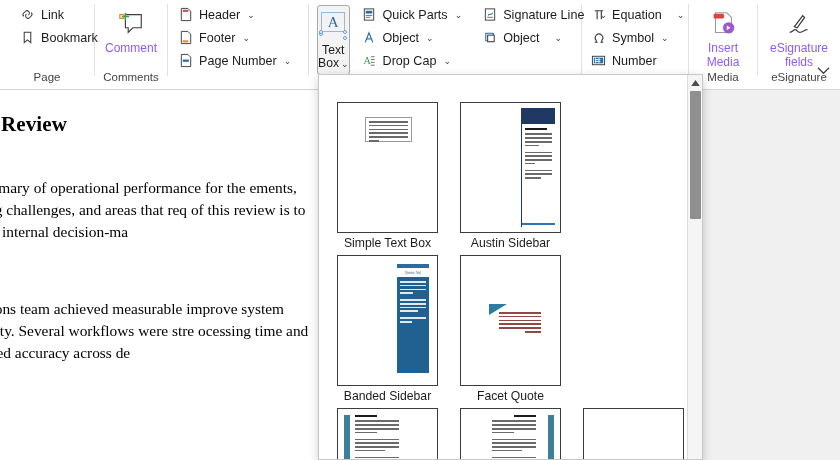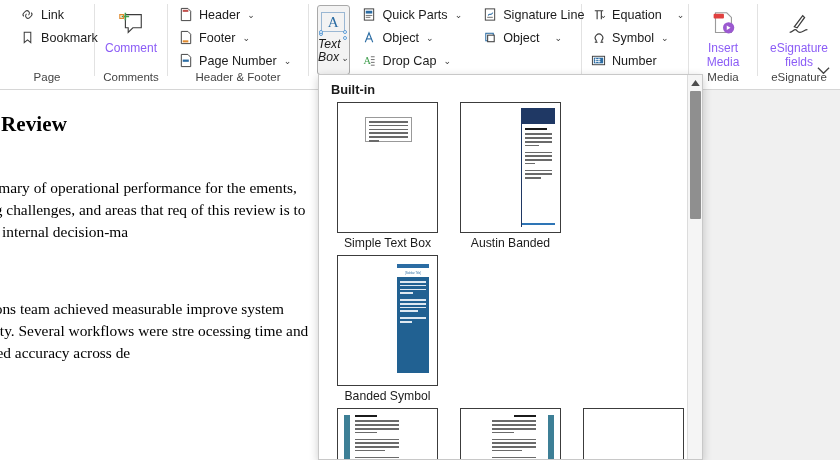--- a/index.html
+++ b/index.html
@@ -54,21 +54,21 @@
     display: flex; flex-direction: column; align-items: center; padding-top: 4px;
   }
   .tb-icon { position: relative; width: 30px; height: 24px; }
   .tb-icon .box { position: absolute; left: 3px; top: 2px; right: 3px; bottom: 2px; border: 1px solid #9ab7d3; }
   .tb-icon .A { position: absolute; left: 0; top: 0; width: 100%; height: 100%;
                 display: flex; align-items: center; justify-content: center;
                 font-size: 15px; color: #2b6ca3; font-family: "Liberation Serif", serif; }
   .tb-icon i { position: absolute; width: 4px; height: 4px; border: 1px solid #5b9bd5; background: #fff; border-radius: 50%; }
   .tb-icon i.h1 { left: 1px; top: 0px; } .tb-icon i.h2 { right: 1px; top: 0px; }
   .tb-icon i.h3 { left: 1px; bottom: 0px; } .tb-icon i.h4 { right: 1px; bottom: 0px; }
-  .tb-text { font-size: 12.2px; color: #1b1b1b; line-height: 13px; margin-top: 4px; font-style: italic; }
+  .tb-text { font-size: 12.2px; color: #1b1b1b; line-height: 13px; text-align: center; margin-top: 10px; }
 
   
   .collapse {
     position: absolute; right: 6px; top: 60px; width: 22px; height: 20px;
     display: flex; align-items: center; justify-content: center;
     font-size: 11px; color: #444;
   }
 
   
   .doc {
@@ -227,21 +227,20 @@
             <span class="glyph">
               <svg width="14" height="15" viewBox="0 0 14 16">
                   <path d="M2 1.5h7l3 3v10H2z" fill="#fff" stroke="#3c3c3c" stroke-width="1"></path>
                   <rect x="3.5" y="7" width="6.5" height="2.4" fill="#2b6ca3"></rect>
                 </svg>
             </span>
             <span>Page Number</span>
             <span class="chev">⌄</span>
           </div>
         </div>
-        <div class="grp-label">Header &amp; Footer</div>
       </div>
       <div class="grp-sep"></div>
 
       <div class="grp" style="width:272px;">
         <div class="grp-body">
           <div class="cmd-tb">
             <div class="tb-icon">
               <span class="box"></span>
               <span class="A">A</span>
               <i class="h1"></i>
@@ -393,21 +392,20 @@
 
       <div class="collapse">
         <svg width="13" height="9" viewBox="0 0 14 9">
             <path d="M1 1.5l6 6 6-6" fill="none" stroke="#444" stroke-width="1.4"></path>
           </svg>
       </div>
     </div>
   </div>
 
   <div class="gallery">
-    <div class="gallery-title">Built-in</div>
 
     <div class="grid">
 
       <div class="grow">
         <div class="cell">
           <div class="thumb">
             <div class="simple-box">
               <div class="ln" style="width:39px"></div>
                 <div class="ln" style="width:39px"></div>
               <div class="ln" style="width:39px"></div>
@@ -436,21 +434,21 @@
                 <div class="ln" style="width:27px"></div>
                   <div class="ln" style="width:10px"></div>
                 <div style="height:3px"></div>
                 <div class="ln" style="width:27px"></div>
                   <div class="ln" style="width:27px"></div>
                 <div class="ln" style="width:16px"></div>
               </div>
               <div class="foot"></div>
             </div>
           </div>
-          <div class="cell-label">Austin Banded</div>
+          <div class="cell-label">Austin Sidebar</div>
         </div>
       </div>
 
       <div class="grow">
 
         <div class="cell">
           <div class="thumb">
             <div class="banded-side">
               <div class="topbar"></div>
               <div class="cap">[Sidebar Title]</div>
@@ -463,23 +461,39 @@
                 <div class="ln white" style="width:26px"></div>
                   <div class="ln white" style="width:26px"></div>
                 <div class="ln white" style="width:26px"></div>
                   <div class="ln white" style="width:18px"></div>
                 <div style="height:3px"></div>
                 <div class="ln white" style="width:26px"></div>
                   <div class="ln white" style="width:12px"></div>
               </div>
             </div>
           </div>
-          <div class="cell-label">Banded Symbol</div>
-        </div>
-
+          <div class="cell-label">Banded Sidebar</div>
+        </div>
+
+        <div class="cell">
+          <div class="thumb">
+            <div class="facet">
+              <div class="wedge"></div>
+              <div class="txt">
+                <div class="ln red" style="width:42px"></div>
+                  <div class="ln red" style="width:42px"></div>
+                <div class="ln red" style="width:42px"></div>
+                  <div class="ln red" style="width:42px"></div>
+                <div class="ln red" style="width:42px"></div>
+                <div class="ln red" style="width:16px;margin-left:26px"></div>
+              </div>
+            </div>
+          </div>
+          <div class="cell-label">Facet Quote</div>
+        </div>
       </div>
 
       <div class="grow">
         <div class="cell">
           <div class="thumb">
             <div class="filigree">
               <div class="bar"></div>
               <div class="txt">
                 <div class="thead"></div>
                 <div class="ln" style="width:44px"></div>

